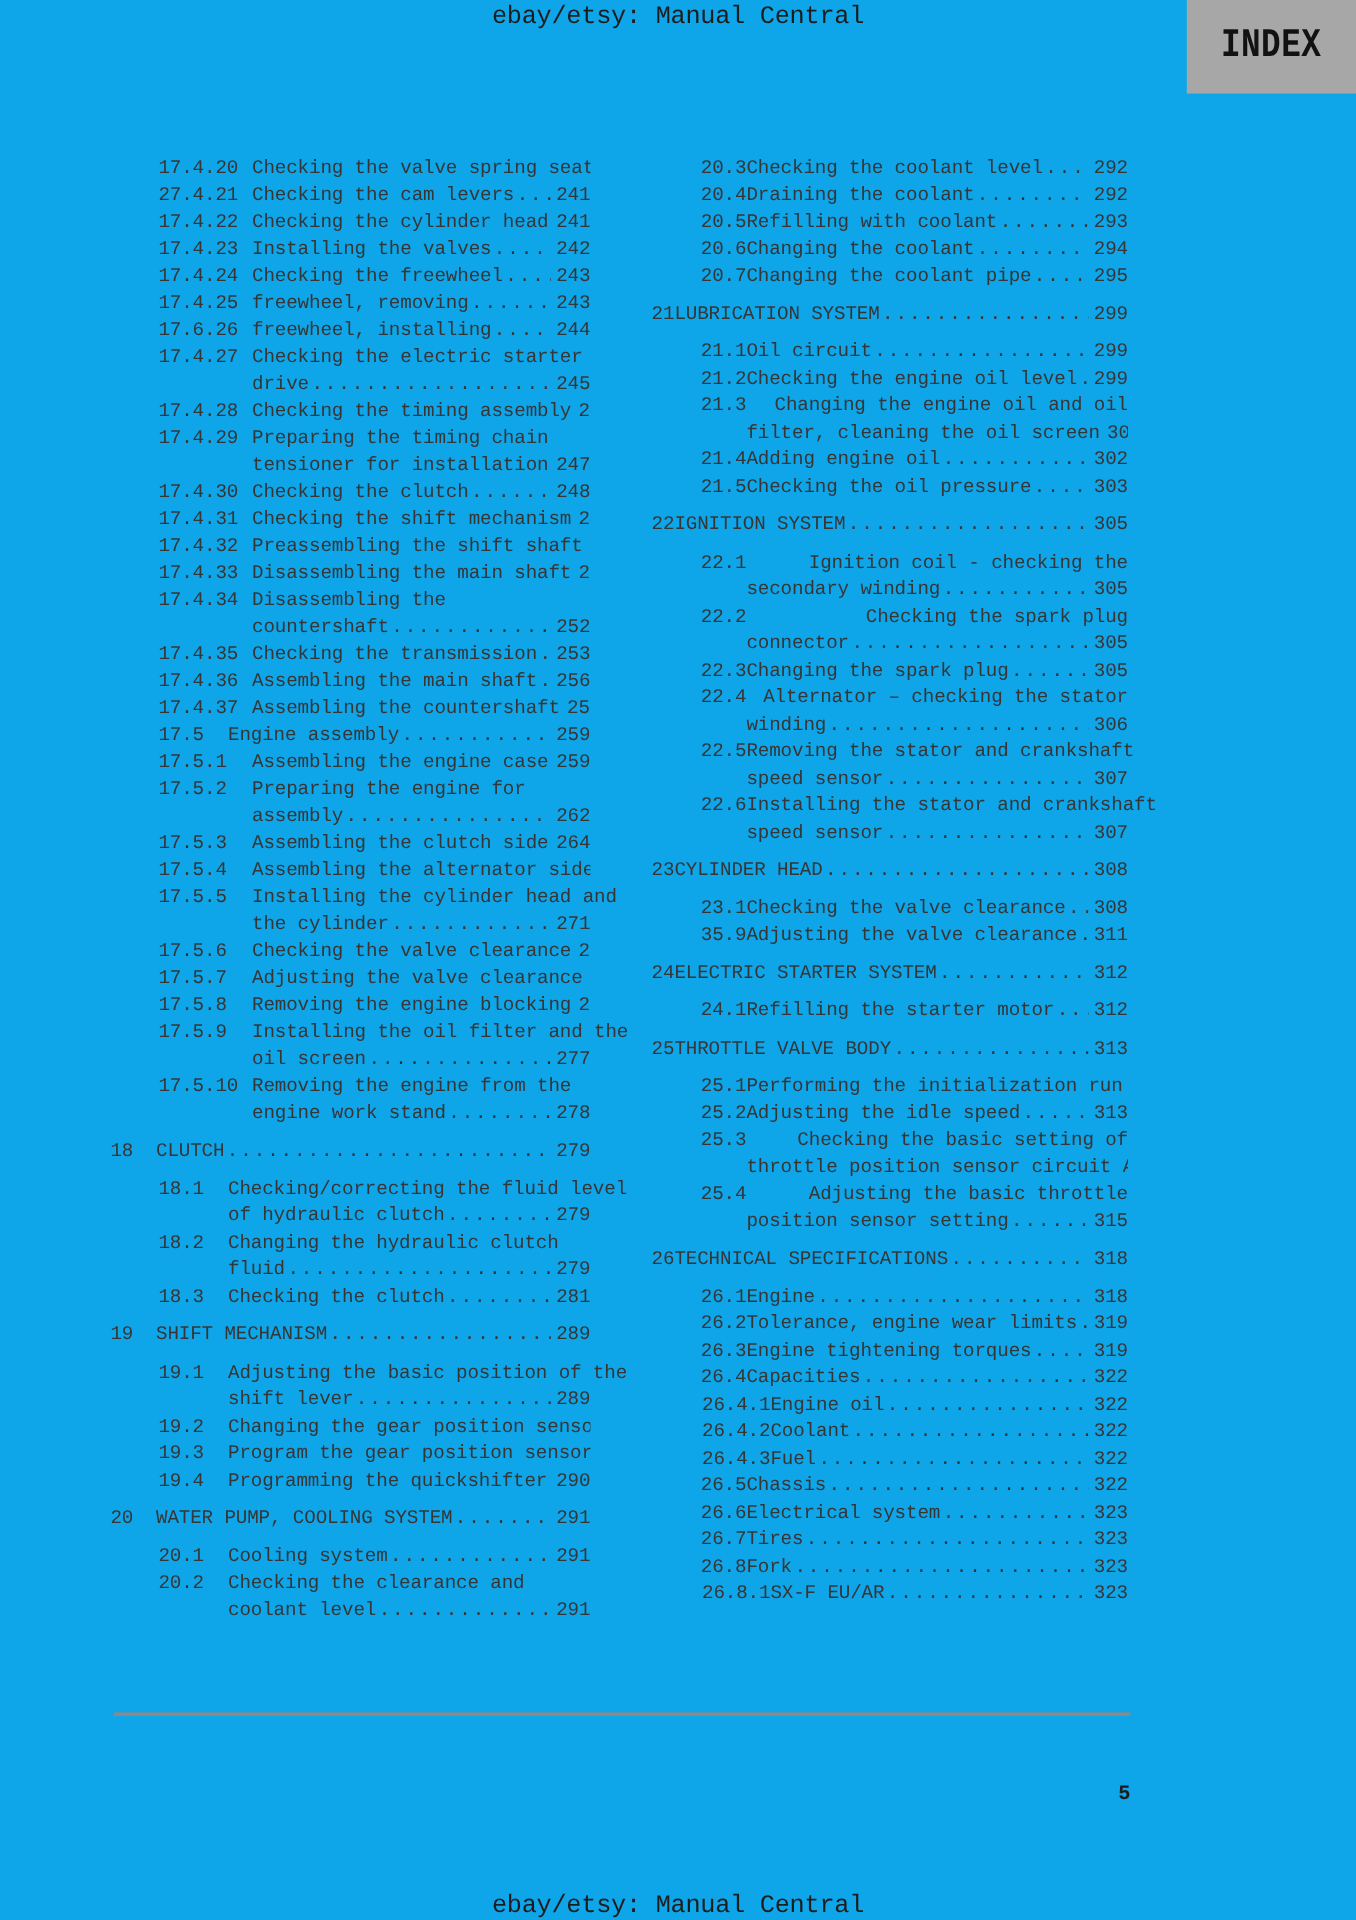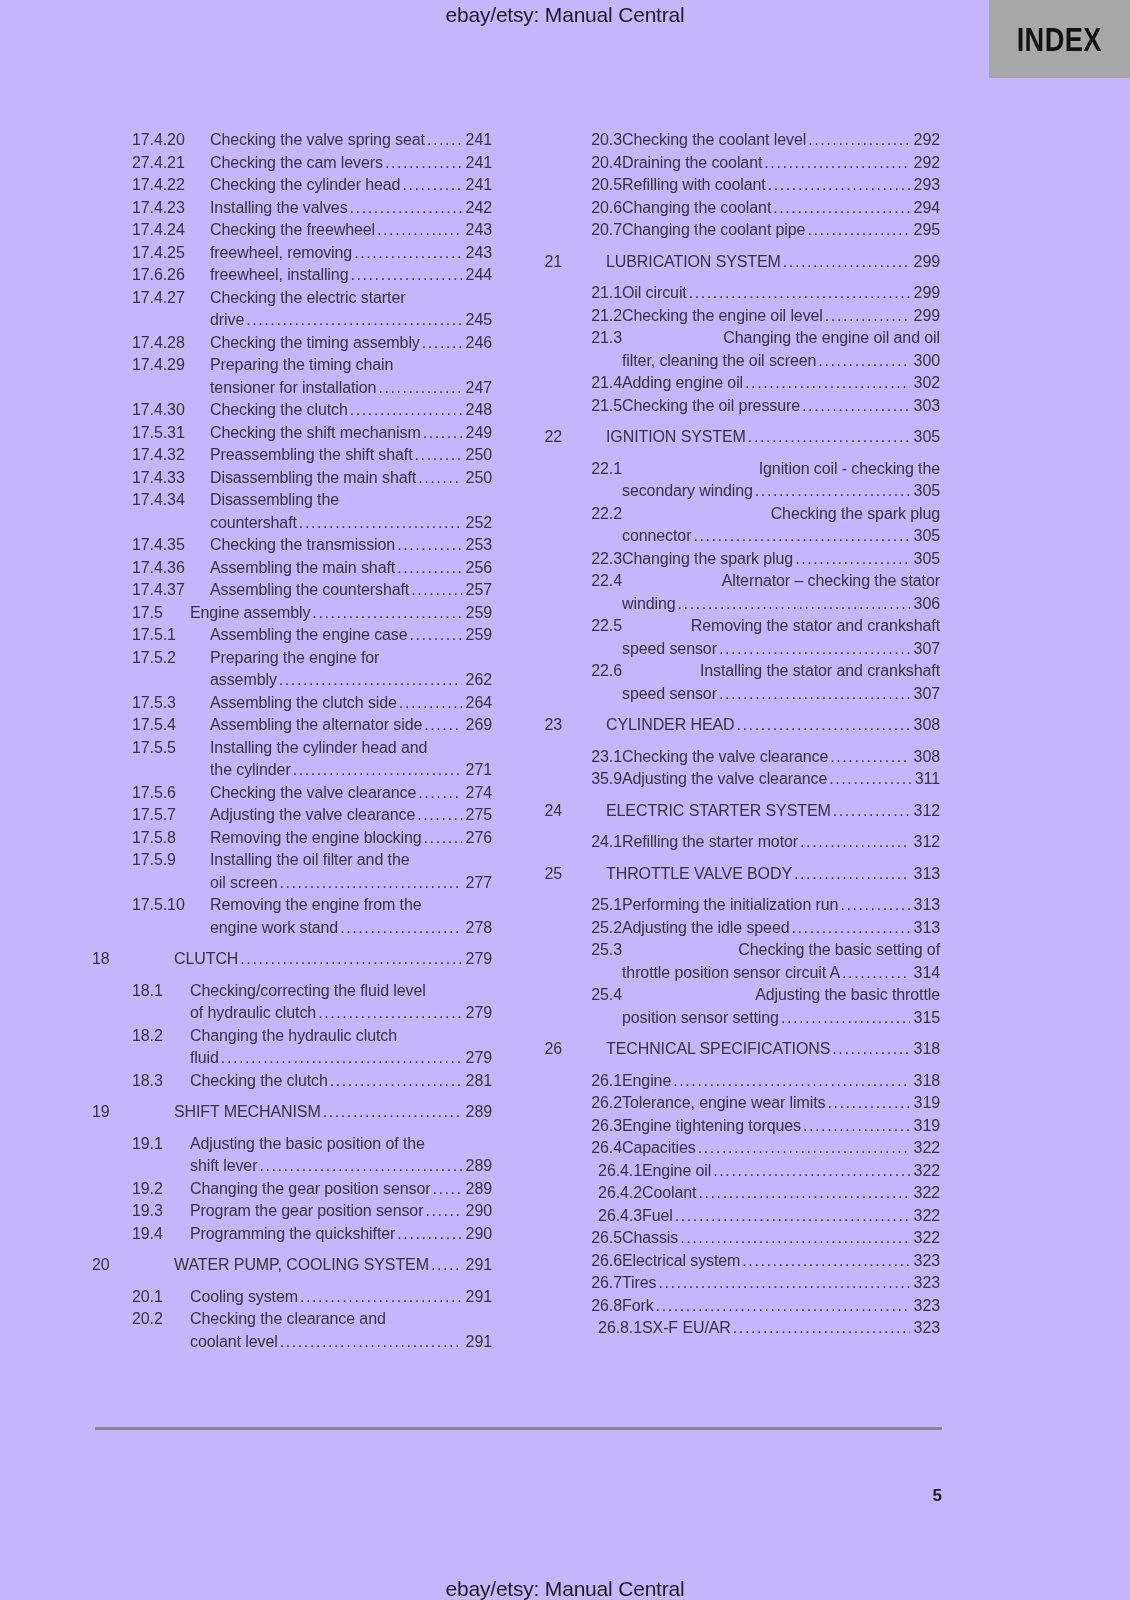--- a/index.html
+++ b/index.html
@@ -1,22 +1,22 @@
 <!DOCTYPE html>
 <html><head>
 <meta charset="utf-8">
 <style>
   html,body{margin:0;padding:0;background:#e8e8e8;}
   .page{
     position:relative;
     width:1130px;height:1600px;
     margin:0 auto;
-    background:#c4b5fd;
+    background:#0ea5e9;
     overflow:hidden;
-    font-family:Liberation Sans, sans-serif;
+    font-family:Liberation Mono, monospace;
     color:var(--text-color,#363636);
   }
   .header-title{
     position:absolute;top:3px;left:0;right:0;
     text-align:center;
     font-size:21px;color:#1d1d1d;
     letter-spacing:-0.2px;
   }
   .index-badge{
     position:absolute;top:0;right:0;
@@ -33,21 +33,21 @@
     position:absolute;left:92px;top:129px;
     display:flex;gap:32px;
   }
   .col{width:400px;}
   .col.right{width:416px;text-align:right;}
   .row{
     display:flex;align-items:baseline;
     font-size:16px;line-height:22.5px;
     letter-spacing:-0.1px;
   }
-  .row.lvl1{margin:9px 0;gap:44px;}
+  .row.lvl1{margin:9px 0;}
   .num{flex:0 0 auto;white-space:nowrap;}
   .lvl1 .num{width:38px;}
   .lvl2 .num,.lvl3 .num{margin-left:40px;}
   .lvl2 .num{width:58px;}
   .lvl3 .num{width:78px;}
   .body{flex:1;min-width:0;}
   .tline{display:block;white-space:nowrap;}
   .lline{display:flex;align-items:baseline;overflow:hidden;}
   .t{flex:0 0 auto;white-space:nowrap;}
   .dots{
@@ -193,21 +193,21 @@
           <span class="num">17.4.30</span>
           <span class="body">
             <span class="lline">
               <span class="t">Checking the clutch</span>
               <span class="dots">............................................................................................................................................</span>
               <span class="pg">248</span>
             </span>
           </span>
         </div>
         <div class="row lvl3">
-          <span class="num">17.5.31</span>
+          <span class="num">17.4.31</span>
           <span class="body">
             <span class="lline">
               <span class="t">Checking the shift mechanism</span>
               <span class="dots">............................................................................................................................................</span>
               <span class="pg">249</span>
             </span>
           </span>
         </div>
         <div class="row lvl3">
           <span class="num">17.4.32</span>

